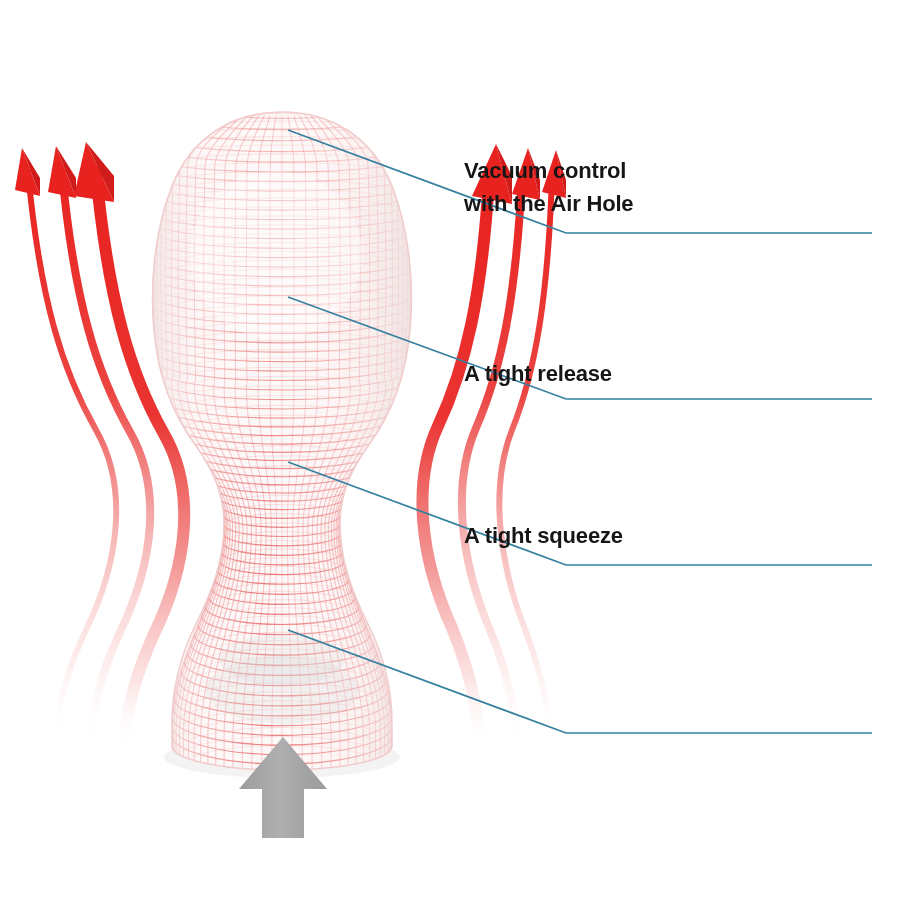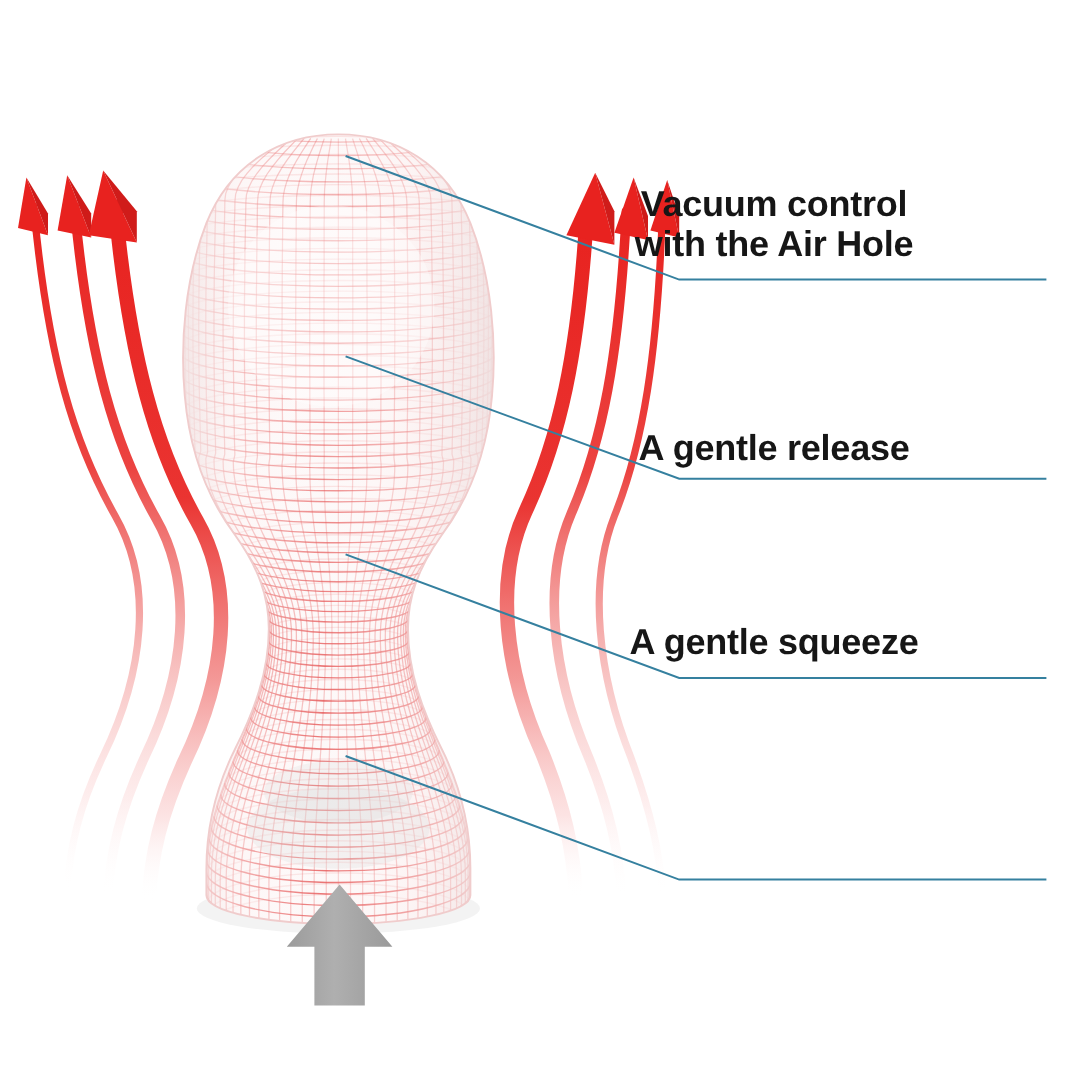--- a/index.html
+++ b/index.html
@@ -23,27 +23,27 @@
     position: absolute;
     left: 0;
     top: 0;
     width: 900px;
     height: 900px;
   }
   .callout-label {
     position: absolute;
     font-family: "Liberation Sans", sans-serif;
     font-weight: bold;
-    font-size: 30px;
+    font-size: 22px;
     line-height: 33px;
     color: #161616;
     letter-spacing: -0.2px;
-    text-align: center;
+    text-align: left;
     white-space: pre-line;
-    right: 45px;
+    right: 16px;
     width: 420px;
   }
   #label-0 { top: 154px; }
   #label-1 { top: 357px; }
   #label-2 { top: 519px; }
   #label-3 { top: 687px; }
 </style>
 </head>
 <body>
 
@@ -440,18 +440,18 @@
         <path d="M 288,130 L 566,233 L 872,233"></path>
         <path d="M 288,297 L 566,399 L 872,399"></path>
         <path d="M 288,462 L 566,565 L 872,565"></path>
         <path d="M 288,630 L 566,733 L 872,733"></path>
       </g>
   </svg>
 
   <div class="callout-label" id="label-0">Vacuum control
 with the Air Hole</div>
 
-  <div class="callout-label" id="label-1">A gentle release</div>
-
-  <div class="callout-label" id="label-2">A gentle squeeze</div>
+  <div class="callout-label" id="label-1">A tight release</div>
+
+  <div class="callout-label" id="label-2">A tight squeeze</div>
 
 
 </div>
 
 </body></html>

